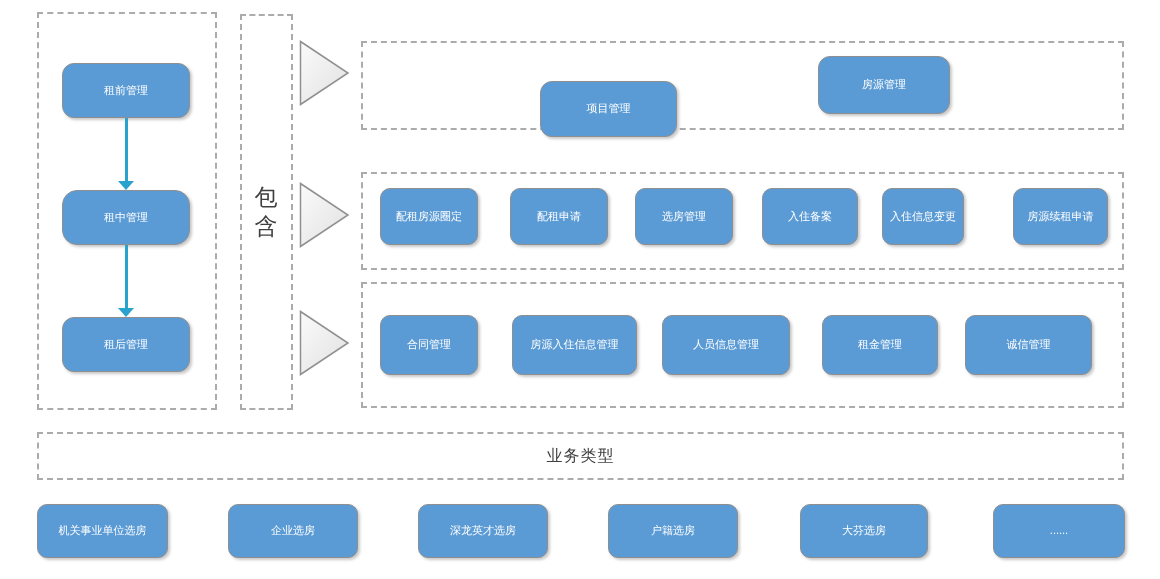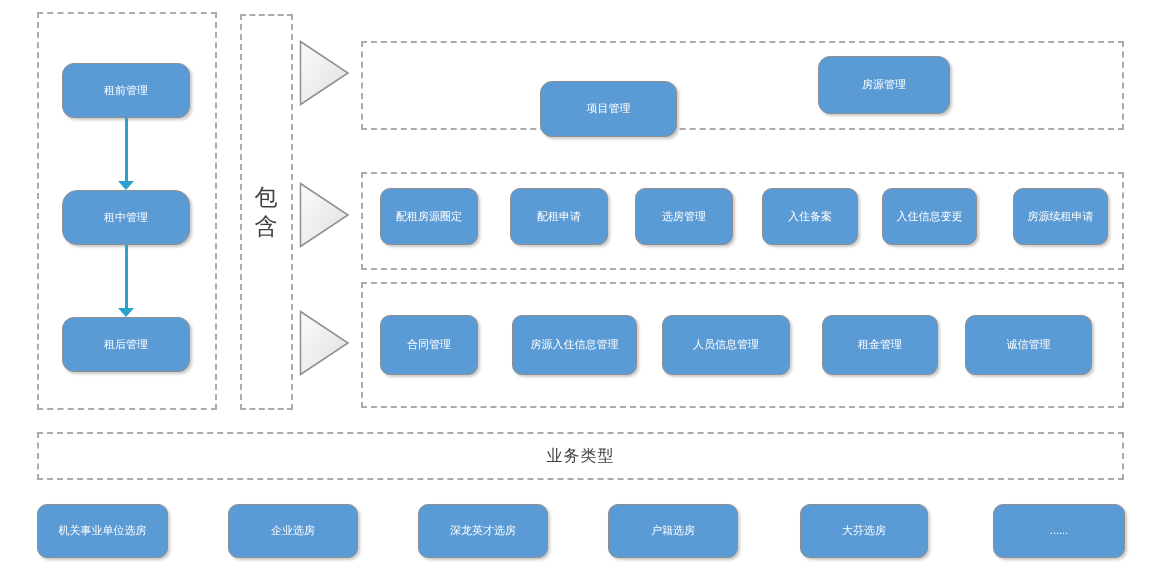--- a/index.html
+++ b/index.html
@@ -97,21 +97,21 @@
 
 <div class="panel" style="left:361px; top:41px; width:763px; height:89px;"></div>
 <div class="node big" style="left:540px; top:57px; width:137px; height:56px;margin-top:24px;">项目管理</div>
 <div class="node big" style="left:818px; top:56px; width:132px; height:58px;">房源管理</div>
 
 <div class="panel" style="left:361px; top:172px; width:763px; height:98px;"></div>
 <div class="node" style="left:380px; top:188px; width:98px; height:57px;">配租房源圈定</div>
 <div class="node" style="left:510px; top:188px; width:98px; height:57px;">配租申请</div>
 <div class="node" style="left:635px; top:188px; width:98px; height:57px;">选房管理</div>
 <div class="node" style="left:762px; top:188px; width:96px; height:57px;">入住备案</div>
-<div class="node" style="left:882px; top:188px; width:95px; height:57px;">入住信息变更</div>
+<div class="node" style="left:882px; top:188px; width:82px; height:57px;">入住信息变更</div>
 <div class="node" style="left:1013px; top:188px; width:95px; height:57px;">房源续租申请</div>
 
 <div class="panel" style="left:361px; top:282px; width:763px; height:126px;"></div>
 <div class="node" style="left:380px; top:315px; width:98px; height:60px;">合同管理</div>
 <div class="node" style="left:512px; top:315px; width:125px; height:60px;">房源入住信息管理</div>
 <div class="node" style="left:662px; top:315px; width:128px; height:60px;">人员信息管理</div>
 <div class="node" style="left:822px; top:315px; width:116px; height:60px;">租金管理</div>
 <div class="node" style="left:965px; top:315px; width:127px; height:60px;">诚信管理</div>
 
 <div class="panel" style="left:37px; top:432px; width:1087px; height:48px;">

